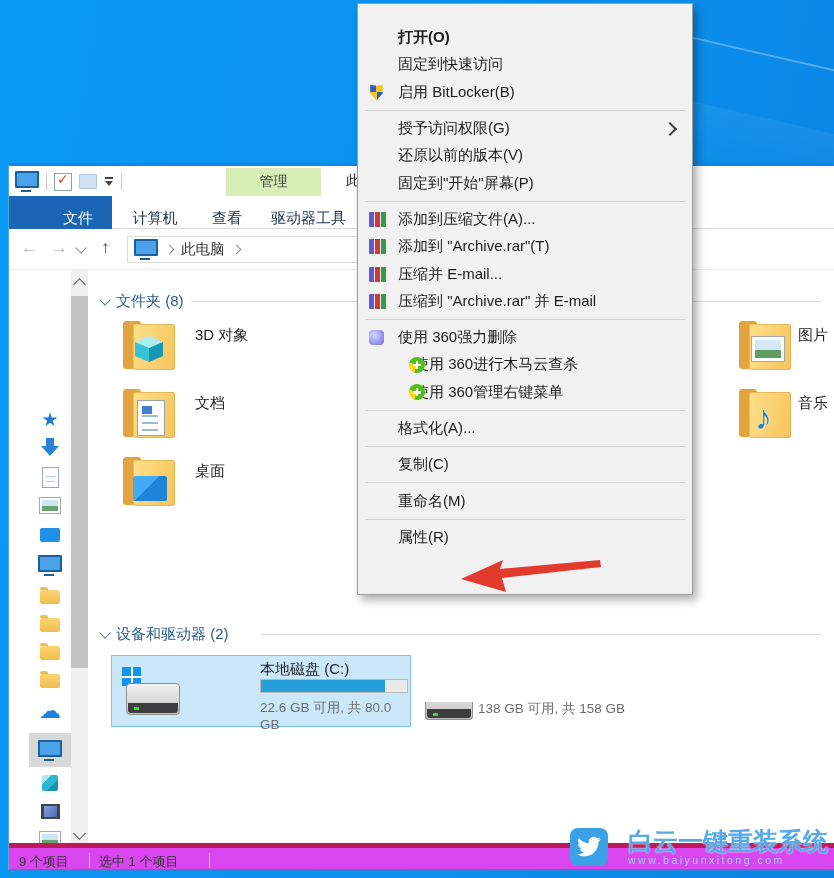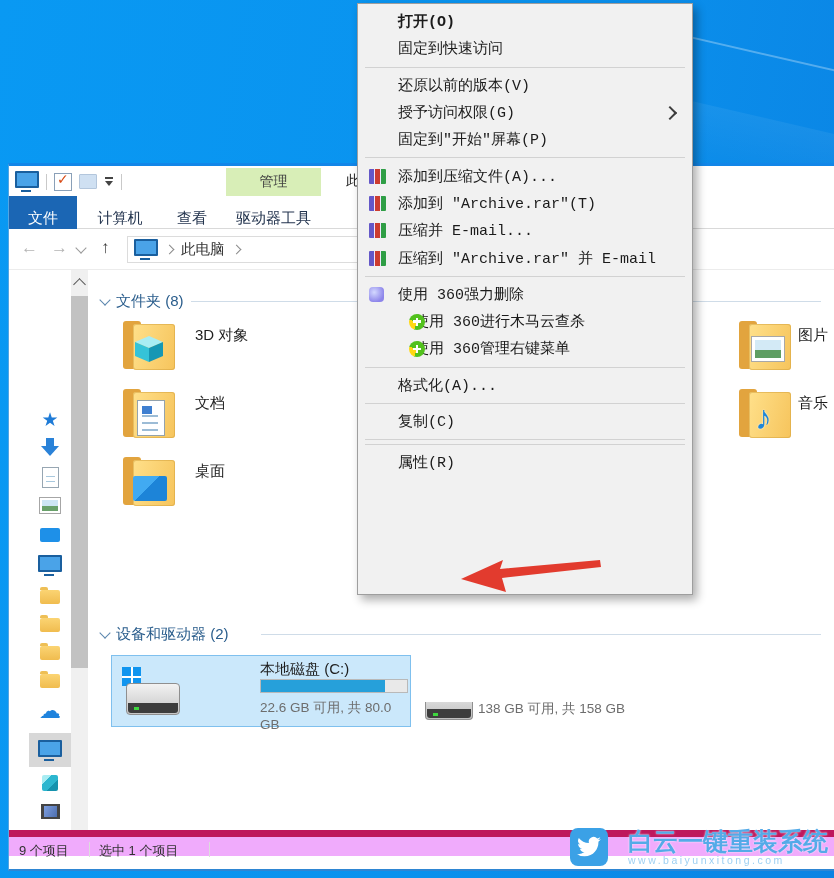--- a/index.html
+++ b/index.html
@@ -18,21 +18,21 @@
   .titlebar{position:absolute;left:0;top:0;width:100%;height:30px;background:#fff;}
   .qat{position:absolute;left:6px;top:5px;display:flex;align-items:center;gap:7px;}
   .qsep{width:1px;height:16px;background:#c9c9c9;}
   .title-text{position:absolute;left:337px;top:6px;font-size:14px;color:#222;}
 
   .tab-manage{position:absolute;left:217px;top:2px;width:95px;height:28px;background:#d8eeb7;
               display:flex;align-items:center;justify-content:center;font-size:14px;color:#414141;}
   .tabsrow{position:absolute;left:0;top:30px;width:100%;height:33px;background:#fff;
            border-bottom:1px solid #d9d9d9;box-sizing:border-box;}
   .tab{position:absolute;top:0;height:45px;display:flex;align-items:center;justify-content:center;
-       font-size:15px;color:#24354f;}
+       font-size:15px;color:#24354f;padding-left:35px;}
   .tab-file{left:0;width:68px;background:#1b66b4;color:#fff;}
   .tab-computer{left:70px;width:82px;}
   .tab-view{left:152px;width:62px;}
   .tab-drive{left:217px;width:95px;}
 
   .navbar{position:absolute;left:0;top:63px;width:100%;height:41px;background:#fff;
           border-bottom:1px solid #ececec;box-sizing:border-box;}
   .nav-arrow{position:absolute;top:9px;font-size:17px;color:#b4b4b4;}
   .nav-up{color:#3d3d3d;}
   .chev-down{position:absolute;width:7px;height:7px;border-right:1.6px solid #9a9a9a;
@@ -127,29 +127,29 @@
            box-sizing:border-box;}
   .drv-fill{height:100%;background:#26a0da;}
   .drv-sub{position:absolute;font-size:13.5px;color:#6d6d6d;}
   .disk-sliver{position:absolute;left:416px;top:432px;width:46px;height:17px;border:1px solid #8f8f8f;
                border-top:none;border-radius:0 0 4px 4px;background:linear-gradient(#d9d9d9,#bdbdbd);}
   .disk-sliver::after{content:"";position:absolute;left:1px;right:1px;bottom:1px;height:9px;background:#3d3d3d;
                border-radius:0 0 3px 3px;}
   .disk-sliver .led{position:absolute;left:7px;bottom:3px;width:5px;height:3px;background:#3ed63e;z-index:2;}
 
   
-  .statusbar{position:absolute;left:0;bottom:13px;width:100%;height:26px;background:#f0abfc;
-             border-top:7px solid #be185d;box-sizing:border-box;font-size:13px;color:#333;}
+  .statusbar{position:absolute;left:0;bottom:0;width:100%;height:26px;background:#d946ef;
+             border-top:5px solid #be185d;box-sizing:border-box;font-size:13px;color:#333;}
   .stat-item{position:absolute;top:5px;}
   .stat-sep{position:absolute;top:5px;width:1px;height:15px;background:#dcdcdc;}
 
   
   .cm{position:absolute;left:357px;top:3px;width:336px;height:592px;background:#f1f1f1;
       border:1px solid #9e9e9e;box-shadow:4px 5px 9px rgba(0,0,0,.32);box-sizing:border-box;
-      padding:4px 0;z-index:50;font-family:Liberation Mono, monospace;}
+      padding:20px 0;z-index:50;}
   .cm-item{position:relative;height:27.3px;display:flex;align-items:center;padding-left:40px;
            font-size:15px;color:#1b1b1b;}
   .cm-item.bold{font-weight:bold;}
   .cm-sep{height:1px;background:#d2d2d2;margin:4px 7px;}
   .mi{position:absolute;left:11px;width:19px;height:19px;display:flex;align-items:center;justify-content:center;}
   .sub-arrow{position:absolute;right:17px;top:9px;width:8px;height:8px;border-top:2px solid #3c3c3c;
              border-right:2px solid #3c3c3c;transform:rotate(45deg);}
   .icon-bitlocker{width:15px;height:18px;clip-path:polygon(8% 8%,50% 14%,92% 8%,92% 55%,50% 96%,8% 55%);
                   background:conic-gradient(#f6c51d 0 25%,#2f5ec4 0 50%,#f6c51d 0 75%,#2f5ec4 0);}
   .icon-rar{width:17px;height:15px;border-radius:1px;
@@ -356,29 +356,33 @@
     </div>
   </div>
 
   <div class="cm" id="context-menu">
       <div class="cm-item bold">
         <span>打开(O)</span>
       </div>
       <div class="cm-item">
         <span>固定到快速访问</span>
       </div>
-      <div class="cm-sep"></div>
-      <div class="cm-item">
-        <span>还原以前的版本(V)</span>
-      </div>
+      <div class="cm-item">
+        <span class="mi icon-bitlocker"></span>
+        <span>启用 BitLocker(B)</span>
+      </div>
+      <div class="cm-sep"></div>
       <div class="cm-item">
         <span>授予访问权限(G)</span>
         <span class="sub-arrow"></span>
       </div>
       <div class="cm-item">
+        <span>还原以前的版本(V)</span>
+      </div>
+      <div class="cm-item">
         <span>固定到"开始"屏幕(P)</span>
       </div>
       <div class="cm-sep"></div>
       <div class="cm-item">
         <span class="mi icon-rar"></span>
         <span>添加到压缩文件(A)...</span>
       </div>
       <div class="cm-item">
         <span class="mi icon-rar"></span>
         <span>添加到 "Archive.rar"(T)</span>
@@ -406,20 +410,23 @@
       </div>
       <div class="cm-sep"></div>
       <div class="cm-item">
         <span>格式化(A)...</span>
       </div>
       <div class="cm-sep"></div>
       <div class="cm-item">
         <span>复制(C)</span>
       </div>
       <div class="cm-sep"></div>
+      <div class="cm-item">
+        <span>重命名(M)</span>
+      </div>
       <div class="cm-sep"></div>
       <div class="cm-item">
         <span>属性(R)</span>
       </div>
     </div>
 
   <svg class="red-arrow" width="150" height="45">
     <polygon points="6,27 48,8 45,17 145,8 146,15 47,26 51,40" fill="#e23b2e"></polygon>
   </svg>
 

